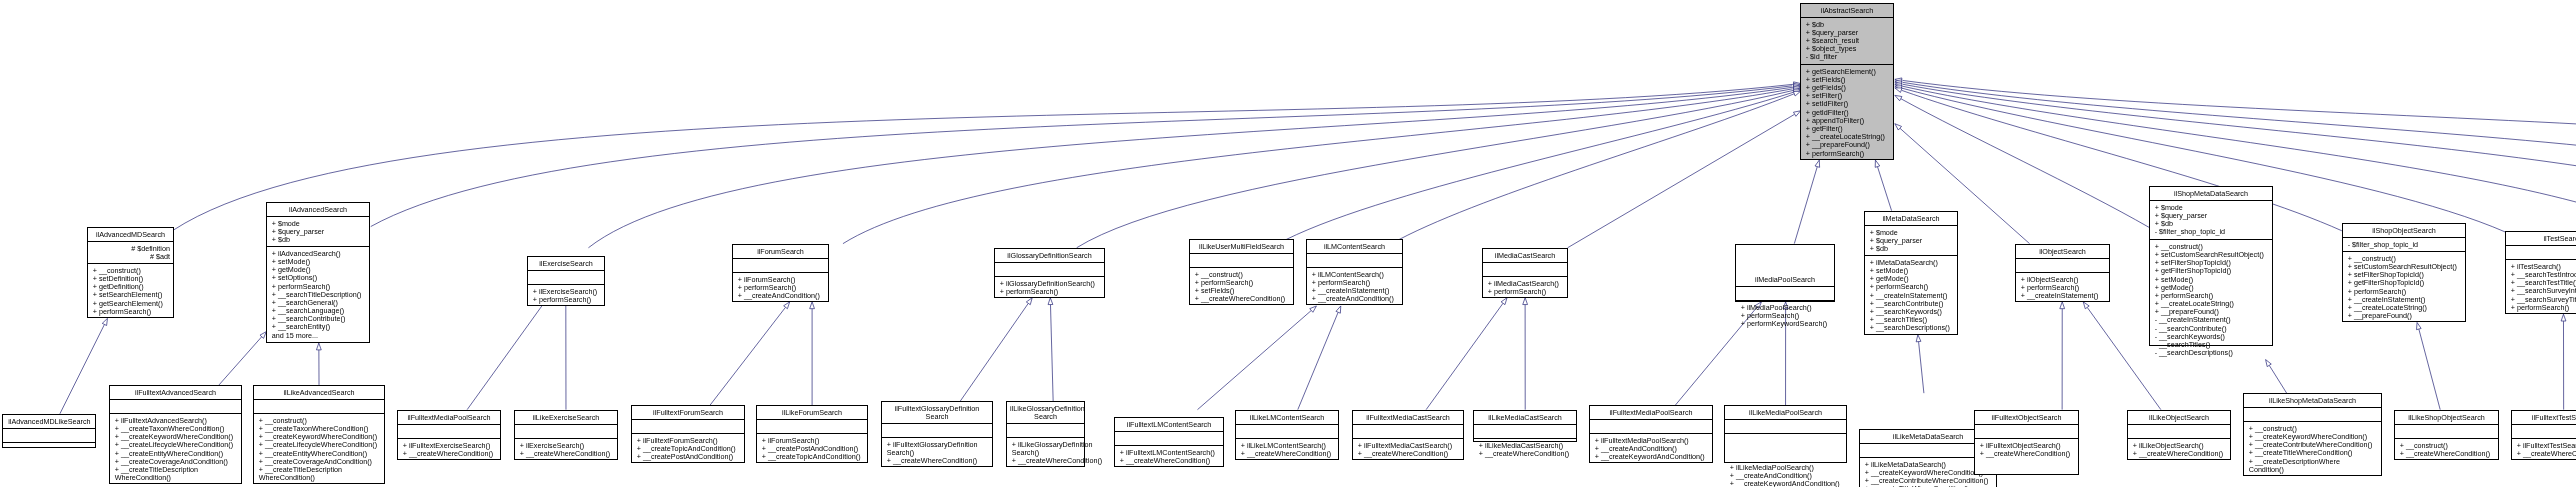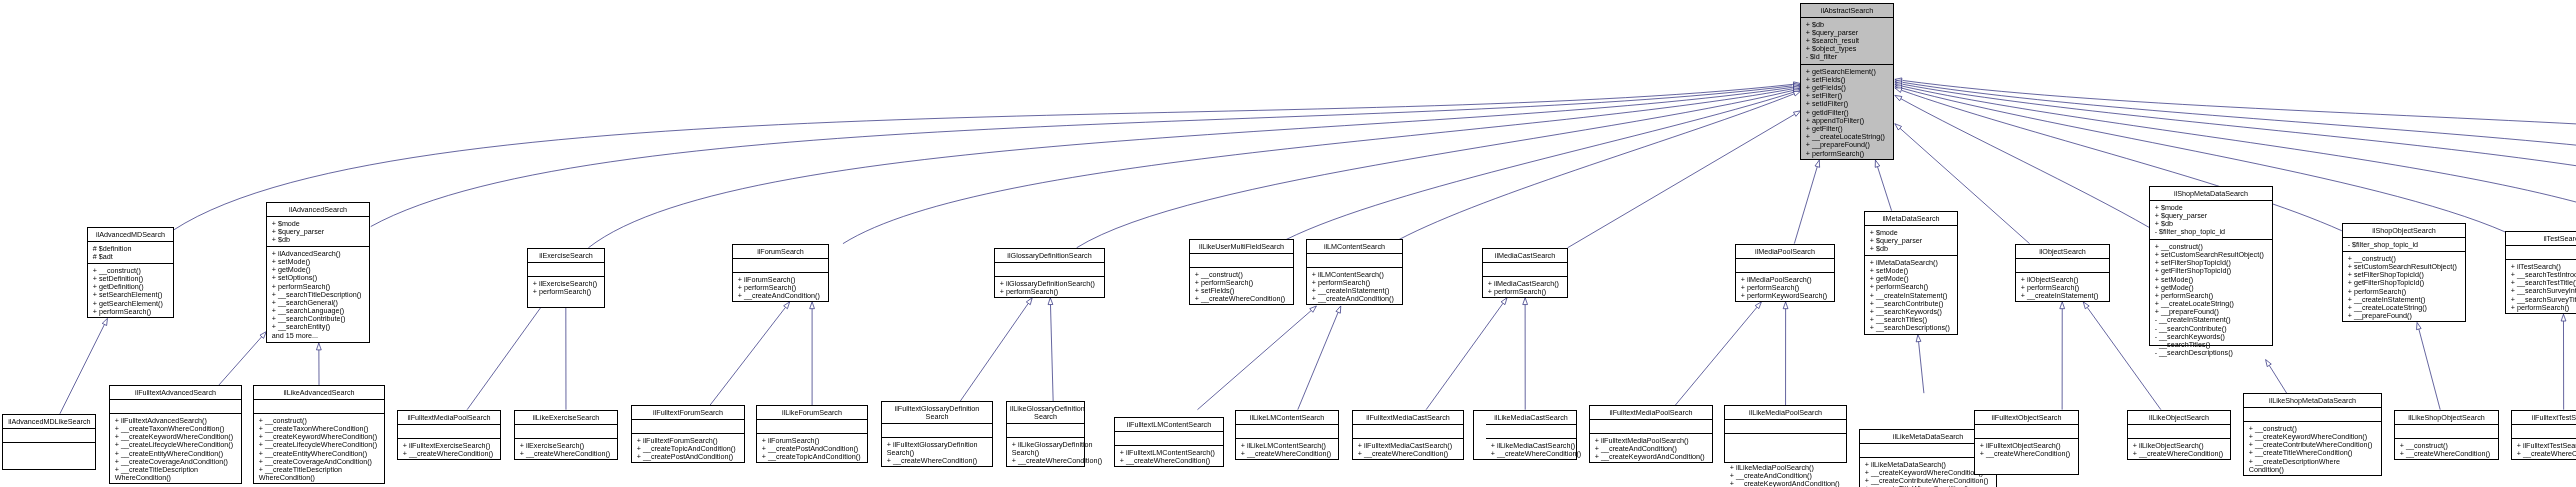--- a/index.html
+++ b/index.html
@@ -230,21 +230,21 @@
         <div class="n-row">+ getFilter()</div>
         <div class="n-row">+ __createLocateString()</div>
         <div class="n-row">+ __prepareFound()</div>
         <div class="n-row">+ performSearch()</div>
       </div>
     </div>
     <div class="uml-node" style="left: 87px; top: 227px; width: 87px; height: 91px;">
       <div class="n-title" style="height: 14px;">
         <div class="n-row">ilAdvancedMDSearch</div>
       </div>
-      <div class="n-sec n-attrs" style="height: 22px;">
+      <div class="n-sec n-attrs" style="height: 22px; text-align: right;">
         <div class="n-row"># $definition</div>
         <div class="n-row"># $adt</div>
       </div>
       <div class="n-sec" style="height: 55px;">
         <div class="n-row">+ __construct()</div>
         <div class="n-row">+ setDefinition()</div>
         <div class="n-row">+ getDefinition()</div>
         <div class="n-row">+ setSearchElement()</div>
         <div class="n-row">+ getSearchElement()</div>
         <div class="n-row">+ performSearch()</div>
@@ -266,21 +266,21 @@
         <div class="n-row">+ setOptions()</div>
         <div class="n-row">+ performSearch()</div>
         <div class="n-row">+ __searchTitleDescription()</div>
         <div class="n-row">+ __searchGeneral()</div>
         <div class="n-row">+ __searchLanguage()</div>
         <div class="n-row">+ __searchContribute()</div>
         <div class="n-row">+ __searchEntity()</div>
         <div class="n-row">and 15 more...</div>
       </div>
     </div>
-    <div class="uml-node" style="left: 527px; top: 248px; width: 78px; height: 60px;">
+    <div class="uml-node" style="left: 527px; top: 256px; width: 78px; height: 50px;">
       <div class="n-title" style="height: 14px;">
         <div class="n-row">ilExerciseSearch</div>
       </div>
       <div class="n-sec n-attrs" style="height: 14px;"></div>
       <div class="n-sec" style="height: 22px;">
         <div class="n-row">+ ilExerciseSearch()</div>
         <div class="n-row">+ performSearch()</div>
       </div>
     </div>
     <div class="uml-node" style="left: 732px; top: 244px; width: 97px; height: 58px;">
@@ -332,21 +332,21 @@
       <div class="n-title" style="height: 14px;">
         <div class="n-row">ilMediaCastSearch</div>
       </div>
       <div class="n-sec n-attrs" style="height: 14px;"></div>
       <div class="n-sec" style="height: 22px;">
         <div class="n-row">+ ilMediaCastSearch()</div>
         <div class="n-row">+ performSearch()</div>
       </div>
     </div>
     <div class="uml-node" style="left: 1735px; top: 244px; width: 100px; height: 58px;">
-      <div class="n-title" style="height: 14px;">
+      <div class="n-title" style="height: 14px; margin-top: 28px;">
         <div class="n-row">ilMediaPoolSearch</div>
       </div>
       <div class="n-sec n-attrs" style="height: 14px;"></div>
       <div class="n-sec" style="height: 30px;">
         <div class="n-row">+ ilMediaPoolSearch()</div>
         <div class="n-row">+ performSearch()</div>
         <div class="n-row">+ performKeywordSearch()</div>
       </div>
     </div>
     <div class="uml-node" style="left: 1864px; top: 211px; width: 94px; height: 124px;">
@@ -433,21 +433,21 @@
       <div class="n-sec n-attrs" style="height: 14px;"></div>
       <div class="n-sec" style="height: 55px;">
         <div class="n-row">+ ilTestSearch()</div>
         <div class="n-row">+ __searchTestIntroduction()</div>
         <div class="n-row">+ __searchTestTitle()</div>
         <div class="n-row">+ __searchSurveyIntroduction()</div>
         <div class="n-row">+ __searchSurveyTitle()</div>
         <div class="n-row">+ performSearch()</div>
       </div>
     </div>
-    <div class="uml-node" style="left: 2.4px; top: 414px; width: 94px; height: 56px;">
+    <div class="uml-node" style="left: 2.4px; top: 414px; width: 94px; height: 34px;">
       <div class="n-title" style="height: 14px;">
         <div class="n-row">ilAdvancedMDLikeSearch</div>
       </div>
       <div class="n-sec n-attrs" style="height: 14px;"></div>
       <div class="n-sec" style="height: 14px;"></div>
     </div>
     <div class="uml-node" style="left: 109px; top: 385px; width: 133px; height: 99px;">
       <div class="n-title" style="height: 14px;">
         <div class="n-row">ilFulltextAdvancedSearch</div>
       </div>
@@ -568,21 +568,21 @@
     <div class="uml-node" style="left: 1352px; top: 410px; width: 112px; height: 50px;">
       <div class="n-title" style="height: 14px;">
         <div class="n-row">ilFulltextMediaCastSearch</div>
       </div>
       <div class="n-sec n-attrs" style="height: 14px;"></div>
       <div class="n-sec" style="height: 22px;">
         <div class="n-row">+ ilFulltextMediaCastSearch()</div>
         <div class="n-row">+ __createWhereCondition()</div>
       </div>
     </div>
-    <div class="uml-node" style="left: 1473px; top: 410px; width: 104px; height: 50px; padding-left: 12px;">
+    <div class="uml-node" style="left: 1473px; top: 410px; width: 104px; height: 32px;">
       <div class="n-title" style="height: 14px;">
         <div class="n-row">ilLikeMediaCastSearch</div>
       </div>
       <div class="n-sec n-attrs" style="height: 14px;"></div>
       <div class="n-sec" style="height: 22px;">
         <div class="n-row">+ ilLikeMediaCastSearch()</div>
         <div class="n-row">+ __createWhereCondition()</div>
       </div>
     </div>
     <div class="uml-node" style="left: 1589px; top: 405px; width: 124px; height: 58px;">

